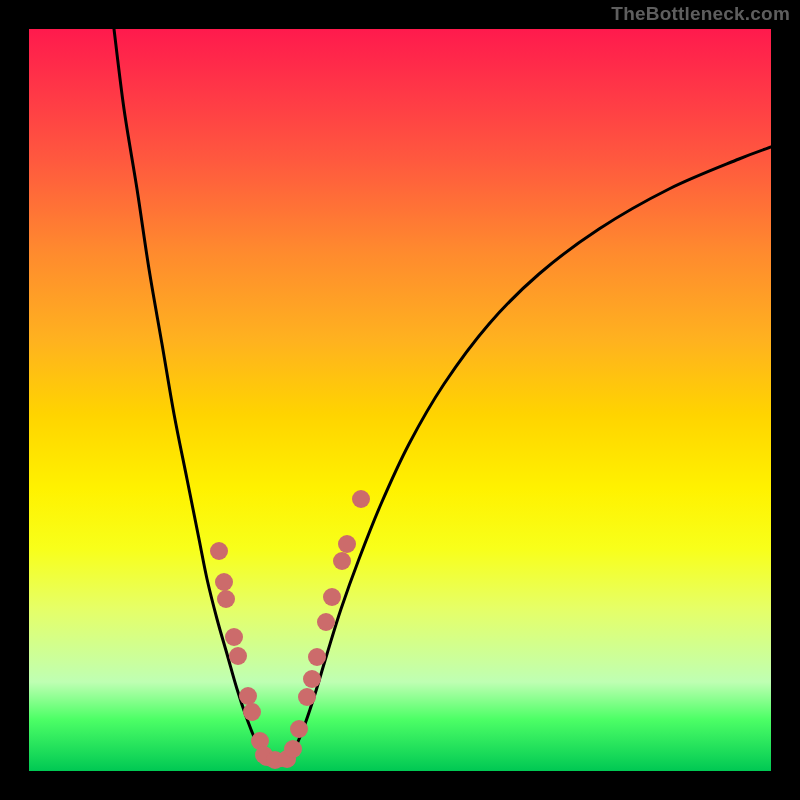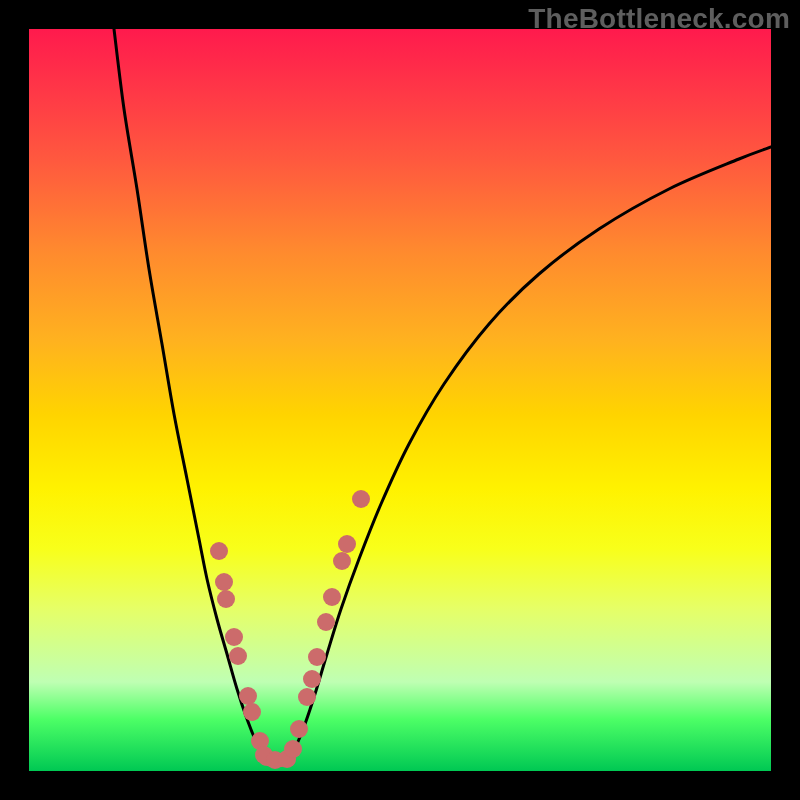--- a/index.html
+++ b/index.html
@@ -35,21 +35,21 @@
       #bfffb3 88%,
       #4dff66 93%,
       #00c853 100%
     );
   }
   .brand {
     position: absolute;
     top: 3px;
     right: 10px;
     font-family: Arial, Helvetica, sans-serif;
-    font-size: 28px;
+    font-size: 19px;
     color: #5e5e5e;
     font-weight: 600;
     letter-spacing: 0.2px;
   }
   svg.overlay {
     position: absolute;
     left: 0;
     top: 0;
   }
 </style>

